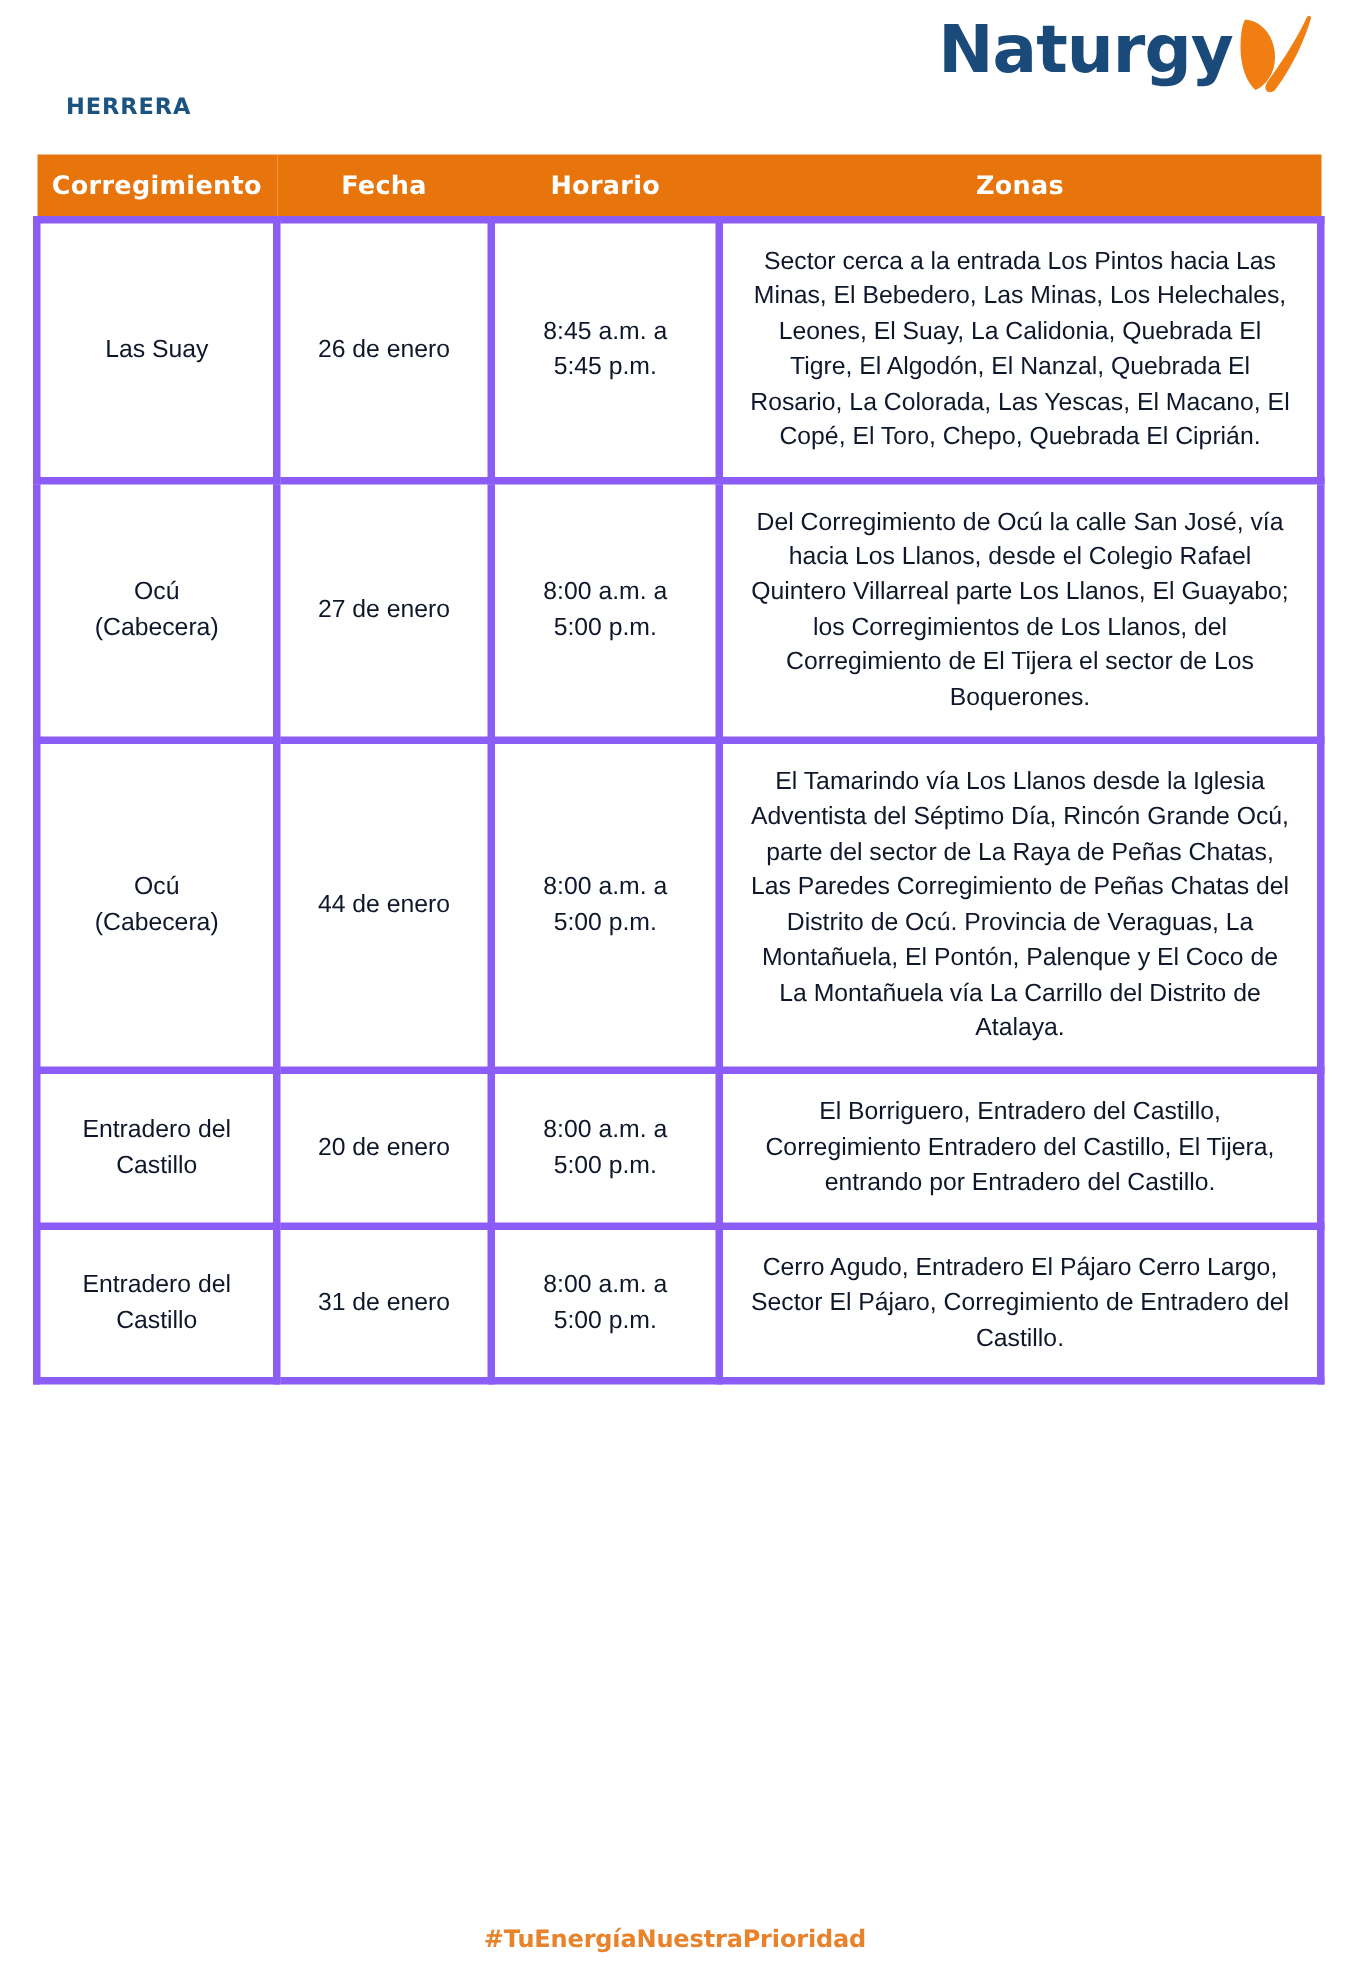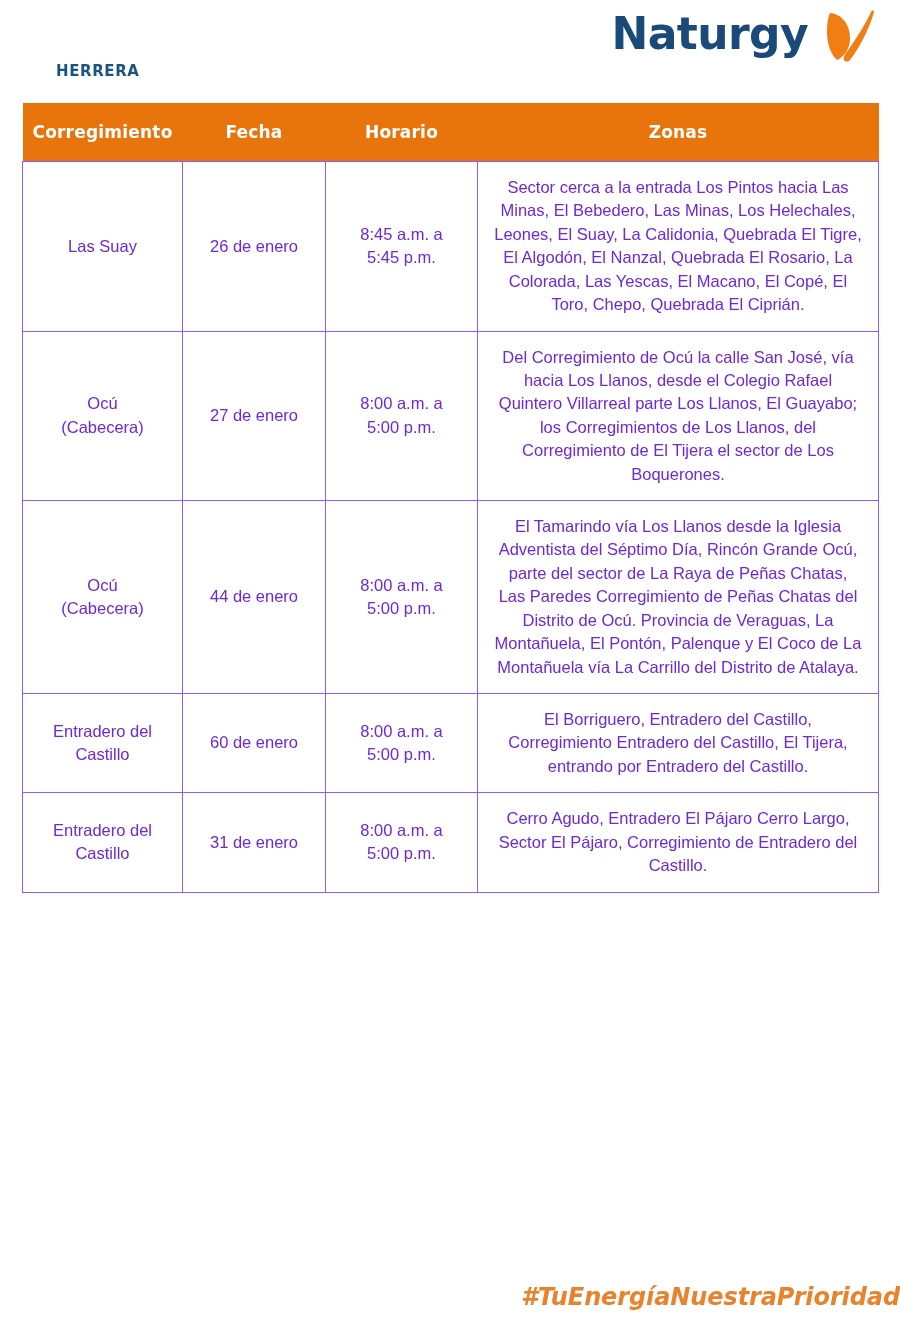--- a/index.html
+++ b/index.html
@@ -28,41 +28,41 @@
     position: relative;
     height: 96px;
   }
 
   .brand {
     position: absolute;
     right: 22px;
     top: 12px;
     display: flex;
     align-items: flex-start;
-    gap: 14px;
+    gap: 0;
   }
   .brand-word {
     font-size: 44px;
     font-weight: bold;
     letter-spacing: -0.6px;
     color: #1A4A7A;
     line-height: 1;
     font-family: "DejaVu Sans", "Liberation Sans", sans-serif;
   }
   .brand-mark {
     width: 54px;
     height: 58px;
     display: block;
     margin-top: -2px;
     margin-left: 2px;
   }
 
   .region-label {
     position: absolute;
-    left: 56px;
+    left: 44px;
     top: 62px;
     font-size: 15px;
     font-weight: bold;
     letter-spacing: 0.6px;
     color: #1B5480;
     font-family: "DejaVu Sans", "Liberation Sans", sans-serif;
   }
 
   
   .schedule-table {
@@ -73,31 +73,31 @@
     border-collapse: collapse;
     table-layout: fixed;
   }
 
   .schedule-table thead th {
     background: #E8740C;
     color: #FFFFFF;
     font-size: 17px;
     font-weight: bold;
     letter-spacing: 0.2px;
-    height: 58px;
+    height: 41px;
     padding: 0 6px;
     text-align: center;
     vertical-align: middle;
     border: none;
     font-family: "DejaVu Sans", "Liberation Sans", sans-serif;
   }
 
   .schedule-table tbody td {
-    border: 1px solid #8b5cf6;
-    color: #6d28d9;
+    border: 5px solid #8b5cf6;
+    color: #0f172a;
     text-align: center;
     vertical-align: middle;
     padding: 14px 10px;
     font-size: 16.5px;
     line-height: 1.42;
     background: #FFFFFF;
   }
 
   .col-corregimiento { width: 160px; }
   .col-fecha         { width: 143px; }
@@ -114,27 +114,26 @@
   .cell-horario {
     white-space: pre-line;
   }
 
   
   .footer-tag {
     position: absolute;
     left: 0;
     right: 0;
     top: 1283px;
-    text-align: right;
-    font-size: 24px;
+    text-align: center;
+    font-size: 16px;
     font-weight: bold;
     color: #E8822B;
     letter-spacing: -0.1px;
     font-family: "DejaVu Sans", "Liberation Sans", sans-serif;
-    font-style: italic;
   }
 </style>
 </head>
 <body>
 
 <div class="page">
 
   <div class="top-bar">
 
     <div class="brand">
@@ -189,21 +188,21 @@
 (Cabecera)</td>
         <td class="cell-fecha">44 de enero</td>
         <td class="cell-horario">8:00 a.m. a
 5:00 p.m.</td>
         <td class="cell-zonas">El Tamarindo vía Los Llanos desde la Iglesia Adventista del Séptimo Día, Rincón Grande Ocú, parte del sector de La Raya de Peñas Chatas, Las Paredes Corregimiento de Peñas Chatas del Distrito de Ocú. Provincia de Veraguas, La Montañuela, El Pontón, Palenque y El Coco de La Montañuela vía La Carrillo del Distrito de Atalaya.</td>
       </tr>
 
       <tr>
         <td class="cell-corregimiento">Entradero del
 Castillo</td>
-        <td class="cell-fecha">60 de enero</td>
+        <td class="cell-fecha">20 de enero</td>
         <td class="cell-horario">8:00 a.m. a
 5:00 p.m.</td>
         <td class="cell-zonas">El Borriguero, Entradero del Castillo, Corregimiento Entradero del Castillo, El Tijera, entrando por Entradero del Castillo.</td>
       </tr>
 
       <tr>
         <td class="cell-corregimiento">Entradero del
 Castillo</td>
         <td class="cell-fecha">31 de enero</td>
         <td class="cell-horario">8:00 a.m. a

